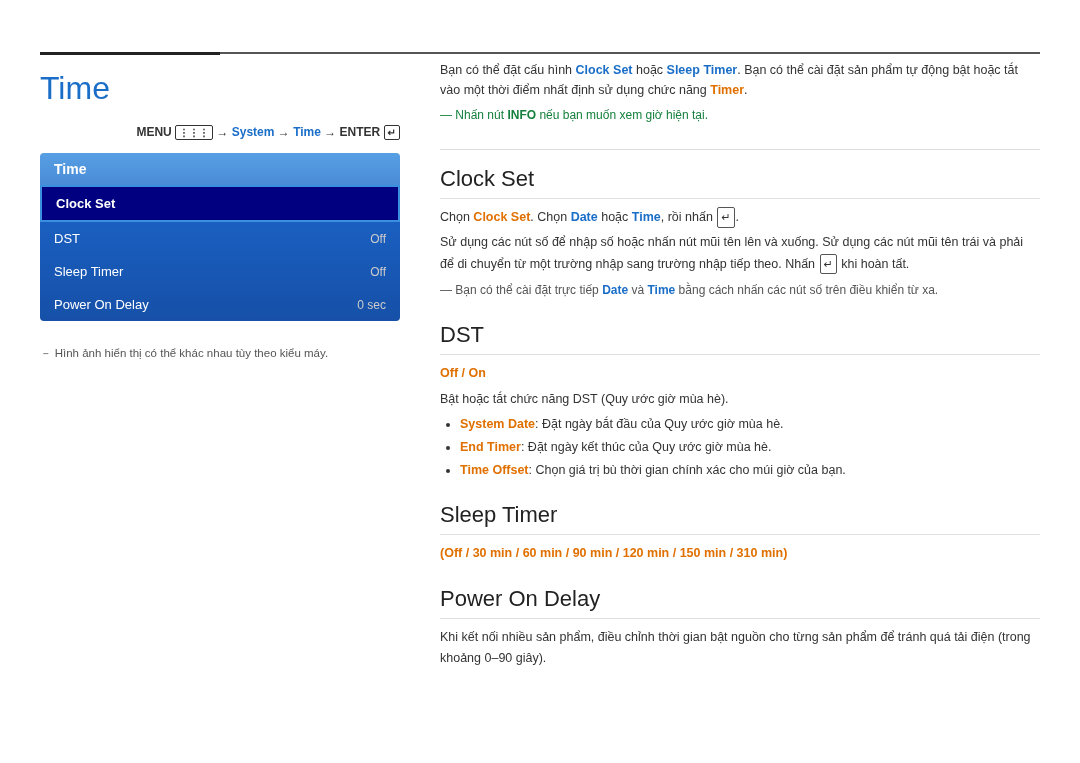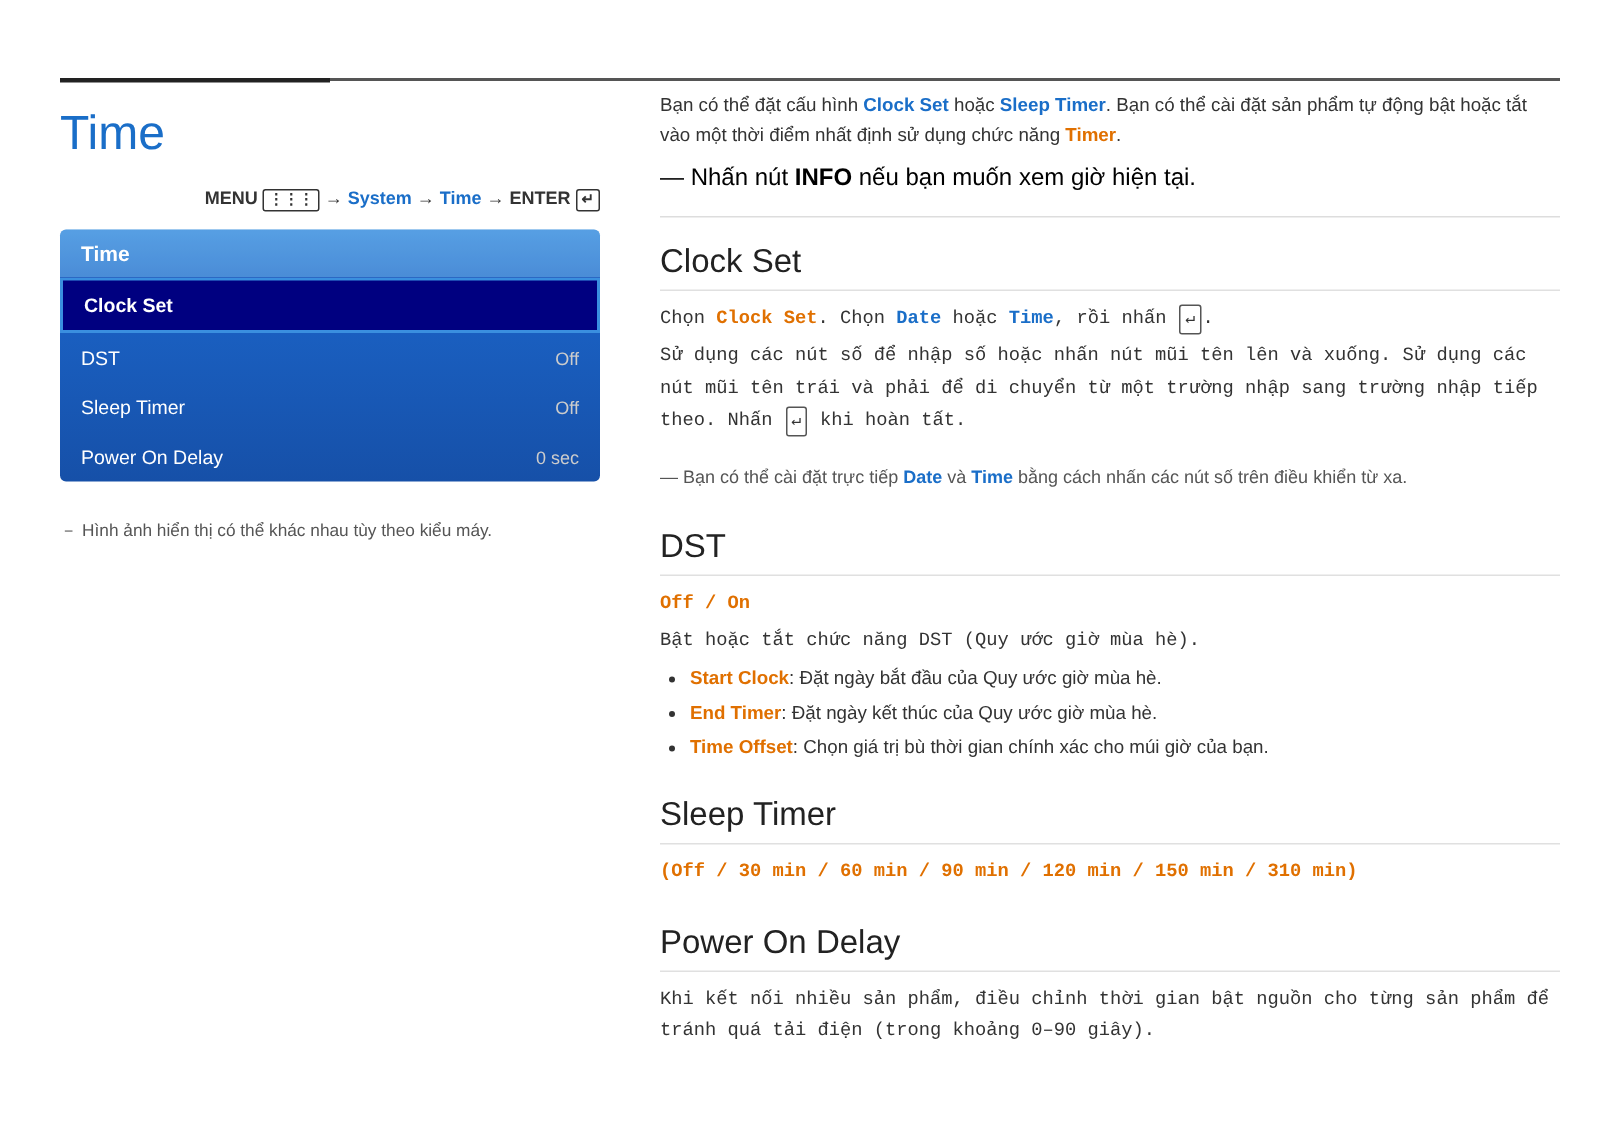--- a/index.html
+++ b/index.html
@@ -114,26 +114,26 @@
     .right-panel {
       flex: 1;
     }
 
     .intro-text {
       font-size: 12.5px;
       color: #333;
       line-height: 1.6;
       margin-bottom: 16px;
       border-bottom: 1px solid #ddd;
-      padding-bottom: 12px;
+      padding-bottom: 24px;
     }
 
     .intro-note {
-      font-size: 16px;
-      color: #000000;
+      font-size: 12px;
+      color: #15803d;
       margin-top: 6px;
     }
     .intro-note::before {
       content: '― ';
     }
 
     .section {
       margin-bottom: 22px;
     }
 
@@ -147,30 +147,29 @@
     }
 
     .section-body {
       font-size: 12.5px;
       color: #333;
       line-height: 1.7;
     }
 
     .section-body p {
       margin-bottom: 4px;
-      font-family: Liberation Mono, monospace;
     }
 
     .orange { color: #e07000; font-weight: bold; }
     .blue { color: #1a6ec8; font-weight: bold; }
 
     .section-note {
       font-size: 12px;
       color: #555;
-      margin-top: 17px;
+      margin-top: 5px;
     }
     .section-note::before {
       content: '― ';
     }
 
     .bullet-list {
       list-style: disc;
       padding-left: 20px;
       margin-top: 4px;
     }
@@ -250,21 +249,21 @@
         </div>
       </div>
     </div>
 
     <div class="section">
       <h2 class="section-title">DST</h2>
       <div class="section-body">
         <p><span class="orange">Off / On</span></p>
         <p>Bật hoặc tắt chức năng DST (Quy ước giờ mùa hè).</p>
         <ul class="bullet-list">
-          <li><strong class="orange">Start Clock</strong>: Đặt ngày bắt đầu của Quy ước giờ mùa hè.</li>
+          <li><strong class="orange">System Date</strong>: Đặt ngày bắt đầu của Quy ước giờ mùa hè.</li>
           <li><strong class="orange">End Timer</strong>: Đặt ngày kết thúc của Quy ước giờ mùa hè.</li>
           <li><strong class="orange">Time Offset</strong>: Chọn giá trị bù thời gian chính xác cho múi giờ của bạn.</li>
         </ul>
       </div>
     </div>
 
     <div class="section">
       <h2 class="section-title">Sleep Timer</h2>
       <div class="section-body">
         <p>

